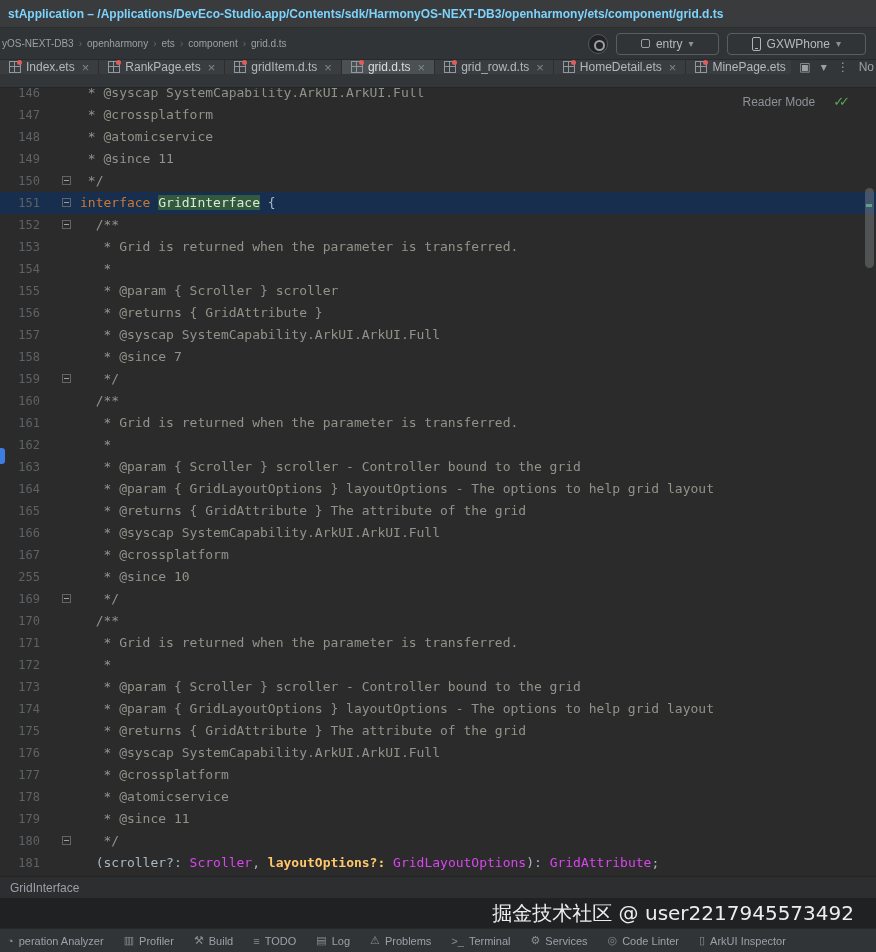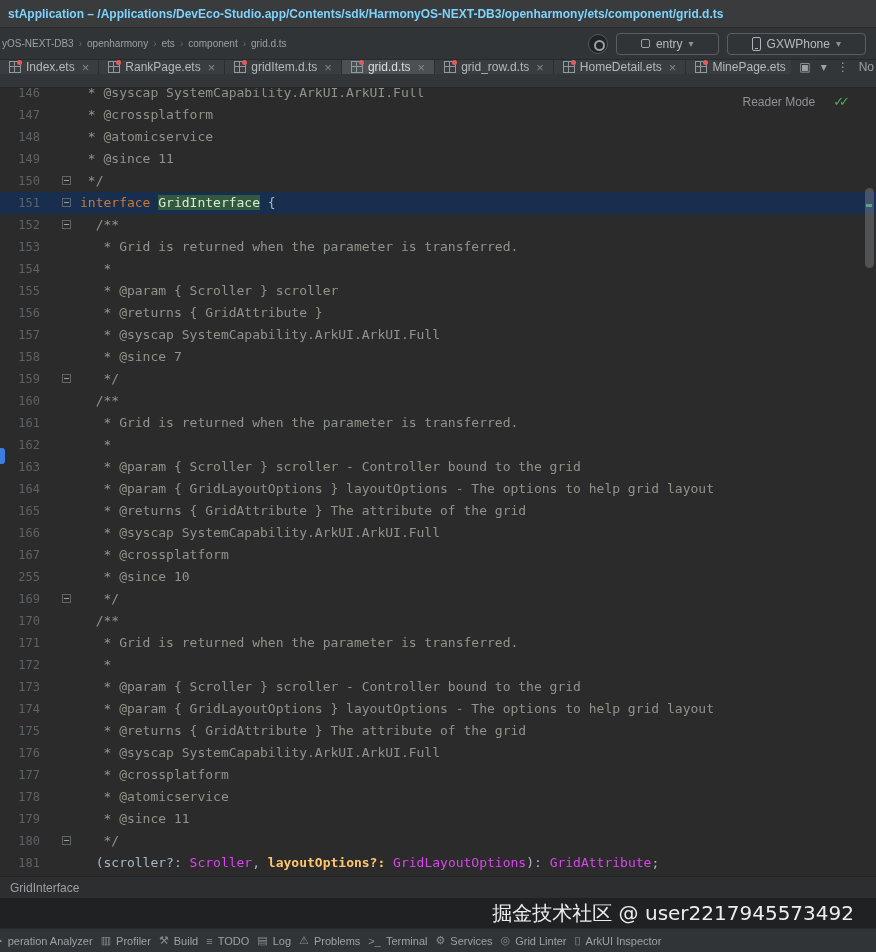--- a/index.html
+++ b/index.html
@@ -57,21 +57,21 @@
   .reader{position:absolute;top:6px;right:26px;display:flex;align-items:center;gap:18px;font-size:12px;color:#8d9298}
   .checks{color:#57a85b;font-size:13px;letter-spacing:-5px;padding-right:5px;cursor:pointer}
   .scroll-thumb{position:absolute;right:2px;top:100px;width:9px;height:80px;border-radius:5px;background:rgba(160,166,172,.32);cursor:pointer}
   .stripe-mark{position:absolute;right:4px;top:116px;width:6px;height:3px;background:#5fa289}
   .blue-mark{position:absolute;left:0;top:448px;width:5px;height:16px;background:#3e7de0;border-radius:0 3px 3px 0}
 
   
   .bottom-crumb{height:22px;background:#2c2e30;border-top:1px solid #222426;display:flex;align-items:center;padding:0 10px;font-size:12px;color:#9aa0a5}
   .bottom-gap{height:30px;background:#1f2123;position:relative}
   .watermark{position:absolute;right:22px;top:2px;font-size:20px;color:rgba(255,255,255,.92);font-family:"DejaVu Sans",sans-serif;white-space:nowrap}
-  .statusbar{height:24px;background:#313437;border-top:1px solid #26282a;display:flex;align-items:center;gap:8px;padding:0 6px;overflow:hidden}
+  .statusbar{height:24px;background:#313437;border-top:1px solid #26282a;display:flex;align-items:center;gap:20px;padding:0 17px;overflow:hidden}
   .sb-item{display:flex;align-items:center;gap:5px;font-size:11px;color:#9ba1a7;white-space:nowrap;cursor:pointer}
   .sb-item.first-clipped{margin-left:-10px}
   .sb-icon{font-size:11px;color:#878d93}
 </style>
 </head>
 <body>
 
 <div class="app">
 
   <div class="titlebar">
@@ -235,21 +235,21 @@
       <div class="sb-item">
         <span class="sb-icon">&gt;_</span>
         <span>Terminal</span>
       </div>
       <div class="sb-item">
         <span class="sb-icon">⚙</span>
         <span>Services</span>
       </div>
       <div class="sb-item">
         <span class="sb-icon">◎</span>
-        <span>Grid Linter</span>
+        <span>Code Linter</span>
       </div>
       <div class="sb-item">
         <span class="sb-icon">▯</span>
         <span>ArkUI Inspector</span>
       </div>
     </div>
 
 </div>
 
 </body></html>

